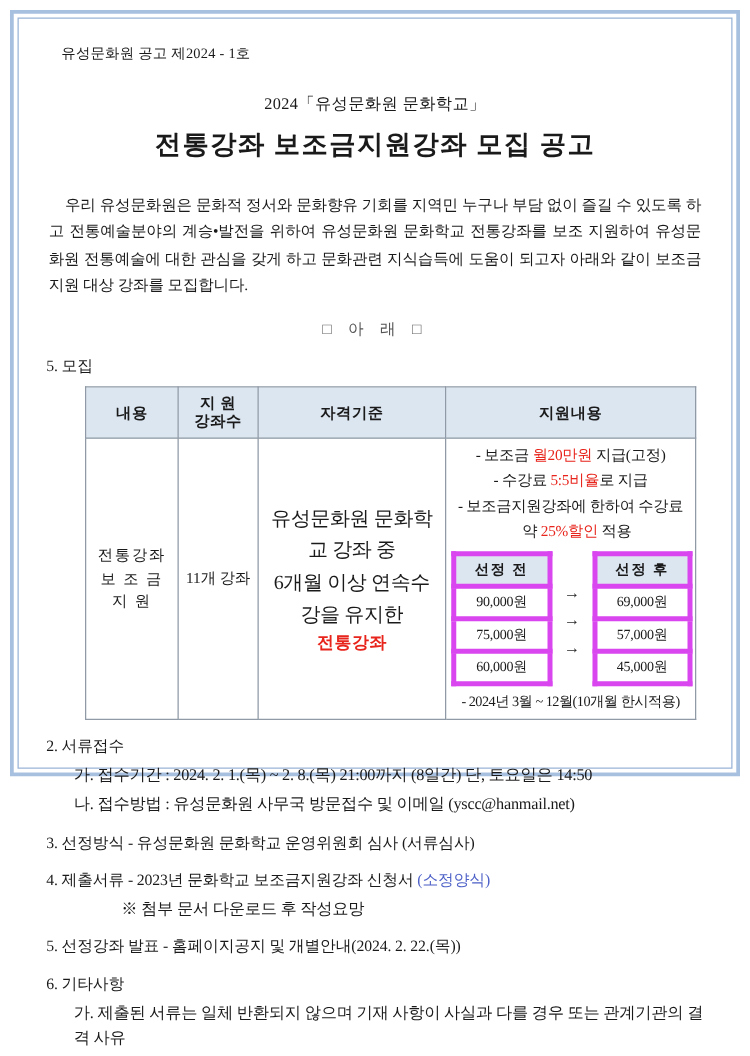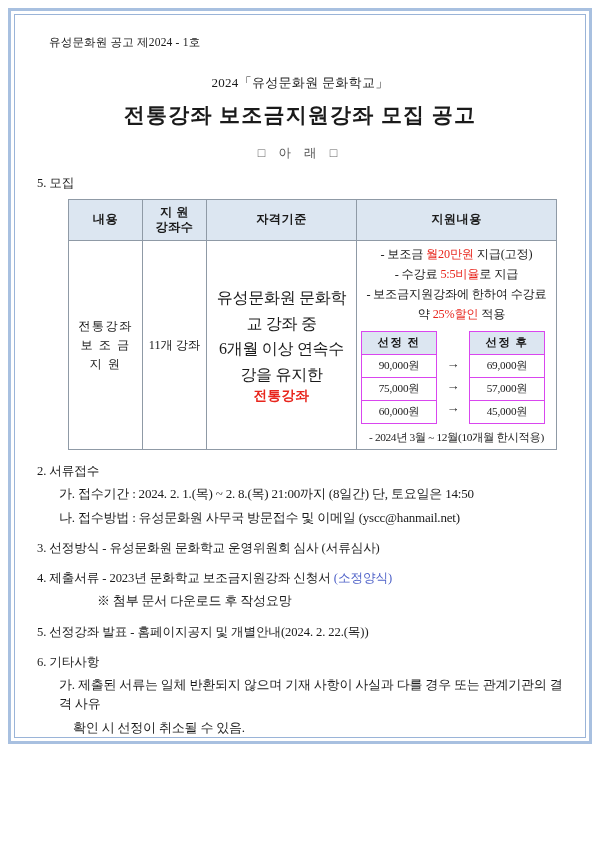--- a/index.html
+++ b/index.html
@@ -13,21 +13,21 @@
     height: 845px;
     font-family: "Liberation Serif", "DejaVu Serif", serif;
     color: #1a1a1a;
     overflow: hidden;
   }
   .page {
     position: absolute;
     left: 8px;
     top: 8px;
     width: 584px;
-    height: 736px;
+    height: 613px;
     box-sizing: border-box;
     border: 3px solid #a8c0e0;
     background: #fff;
   }
   .page-inner {
     position: absolute;
     left: 3px;
     top: 3px;
     right: 3px;
     bottom: 3px;
@@ -141,21 +141,21 @@
   .price-wrap {
     display: flex;
     align-items: stretch;
     margin: 6px 0 4px 2px;
   }
   table.price {
     border-collapse: collapse;
     table-layout: fixed;
   }
   table.price th, table.price td {
-    border: 1px solid #d946ef;
+    border: 4px solid #d946ef;
     font-size: 11.2px;
     text-align: center;
     width: 74px;
     height: 20px;
     padding: 1px 0;
     letter-spacing: -0.2px;
   }
   table.price th {
     background: #dce6f1;
     font-weight: bold;
@@ -190,20 +190,21 @@
 <div class="page">
   <div class="page-inner">
 
     <div class="doc-no">유성문화원 공고 제2024 - 1호</div>
 
     <div class="title-block">
       <div class="title-sub">2024「유성문화원 문화학교」</div>
       <div class="title-main">전통강좌 보조금지원강좌 모집 공고</div>
     </div>
 
+    <div class="intro">우리 유성문화원은 문화적 정서와 문화향유 기회를 지역민 누구나 부담 없이 즐길 수 있도록 하고 전통예술분야의 계승•발전을 위하여 유성문화원 문화학교 전통강좌를 보조 지원하여 유성문화원 전통예술에 대한 관심을 갖게 하고 문화관련 지식습득에 도움이 되고자 아래와 같이 보조금지원 대상 강좌를 모집합니다.</div>
 
     <div class="arae">
       <span class="sq">□</span>
       <span>아    래</span>
       <span class="sq">□</span>
     </div>
 
     <div class="section-num">5. 모집</div>
 
     <table class="main">

